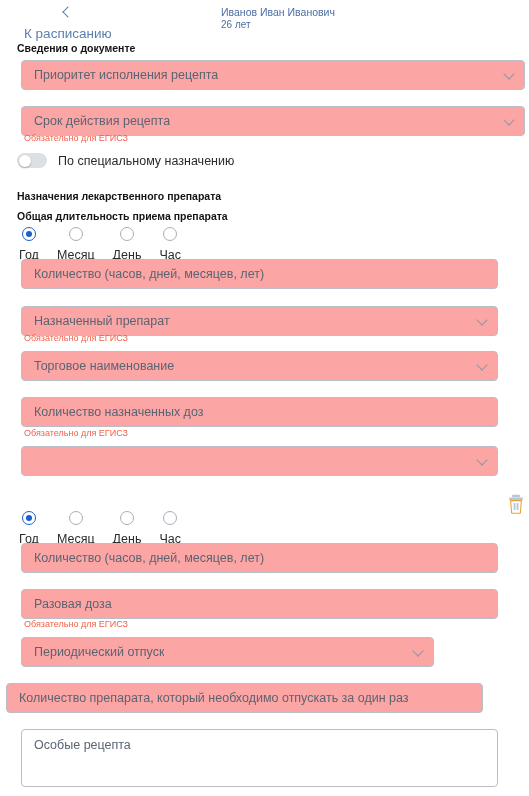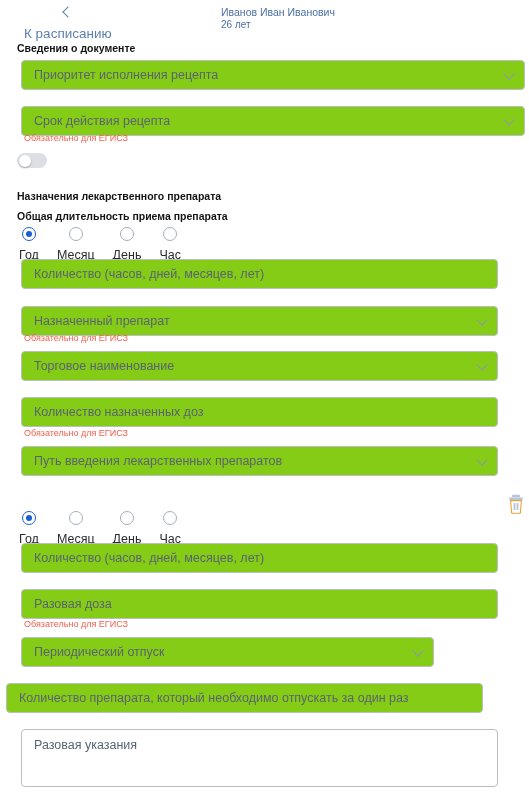--- a/index.html
+++ b/index.html
@@ -70,21 +70,21 @@
   .wrap { position: relative; }
 
   .h-doc      { position:absolute; left:17px; top:42px; }
   .h-presc    { position:absolute; left:17px; top:190px; }
   .h-total    { position:absolute; left:17px; top:210px; }
   .h-freq     { position:absolute; left:17px; top:494px; }
 
   
   .field {
     position: absolute;
-    background: #84cc16;
+    background: #fca5a5;
     border: 1px solid #b9bec6;
     border-radius: 4px;
     height: 30px;
     display: flex;
     align-items: center;
     padding: 0 12px;
     font-size: 12.5px;
     color: #5a6472;
     cursor: text;
     user-select: none;
@@ -225,20 +225,21 @@
   <div class="field select" style="left:21px; top:106px; width:504px;">
     <span class="ph">Срок действия рецепта</span>
     <span class="caret"></span>
   </div>
   <div class="err" style="left:24px; top:133px;">Обязательно для ЕГИСЗ</div>
 
   <div class="toggle-row">
     <div class="toggle">
       <span class="knob"></span>
     </div>
+    <span class="toggle-label">По специальному назначению</span>
   </div>
 
   <div class="section-title h-presc">Назначения лекарственного препарата</div>
   <div class="section-title h-total">Общая длительность приема препарата</div>
 
   <div class="radio-group" style="left:19px; top:227px;">
     <label class="radio-item">
       <span class="radio on"></span>
       <span class="radio-label">Год</span>
     </label>
@@ -270,21 +271,20 @@
     <span class="ph">Торговое наименование</span>
     <span class="caret"></span>
   </div>
 
   <div class="field" style="left:21px; top:397px; width:477px;">
     <span class="ph">Количество назначенных доз</span>
   </div>
   <div class="err" style="left:24px; top:428px;">Обязательно для ЕГИСЗ</div>
 
   <div class="field select" style="left:21px; top:446px; width:477px;">
-    <span class="ph">Путь введения лекарственных препаратов</span>
     <span class="caret"></span>
   </div>
 
 
   <div class="trash-btn">
     <svg viewBox="0 0 18 20" width="18" height="20">
       <rect x="5" y="0.8" width="8" height="2.4" rx="0.6" fill="#b9c6d8"></rect>
       <rect x="2.2" y="3.6" width="13.6" height="2.6" rx="0.6" fill="#b9c6d8"></rect>
       <path d="M3.6 6.6 H14.4 L13.4 18.6 Q13.35 19.3 12.65 19.3 H5.35 Q4.65 19.3 4.6 18.6 Z" fill="#ffffff" stroke="#e8a33d" stroke-width="1.1"></path>
       <rect x="6.6" y="9" width="1.9" height="7" rx="0.5" fill="#b9c6d8"></rect>
@@ -323,16 +323,16 @@
   <div class="field select" style="left:21px; top:637px; width:413px;">
     <span class="ph">Периодический отпуск</span>
     <span class="caret"></span>
   </div>
 
   <div class="field" style="left:6px; top:683px; width:477px;">
     <span class="ph">Количество препарата, который необходимо отпускать за один раз</span>
   </div>
 
   <div class="textarea" style="left:21px; top:729px; width:477px; height:58px;">
-    <span class="ph">Разовая указания</span>
+    <span class="ph">Особые рецепта</span>
   </div>
 
 </div>
 
 </body></html>

